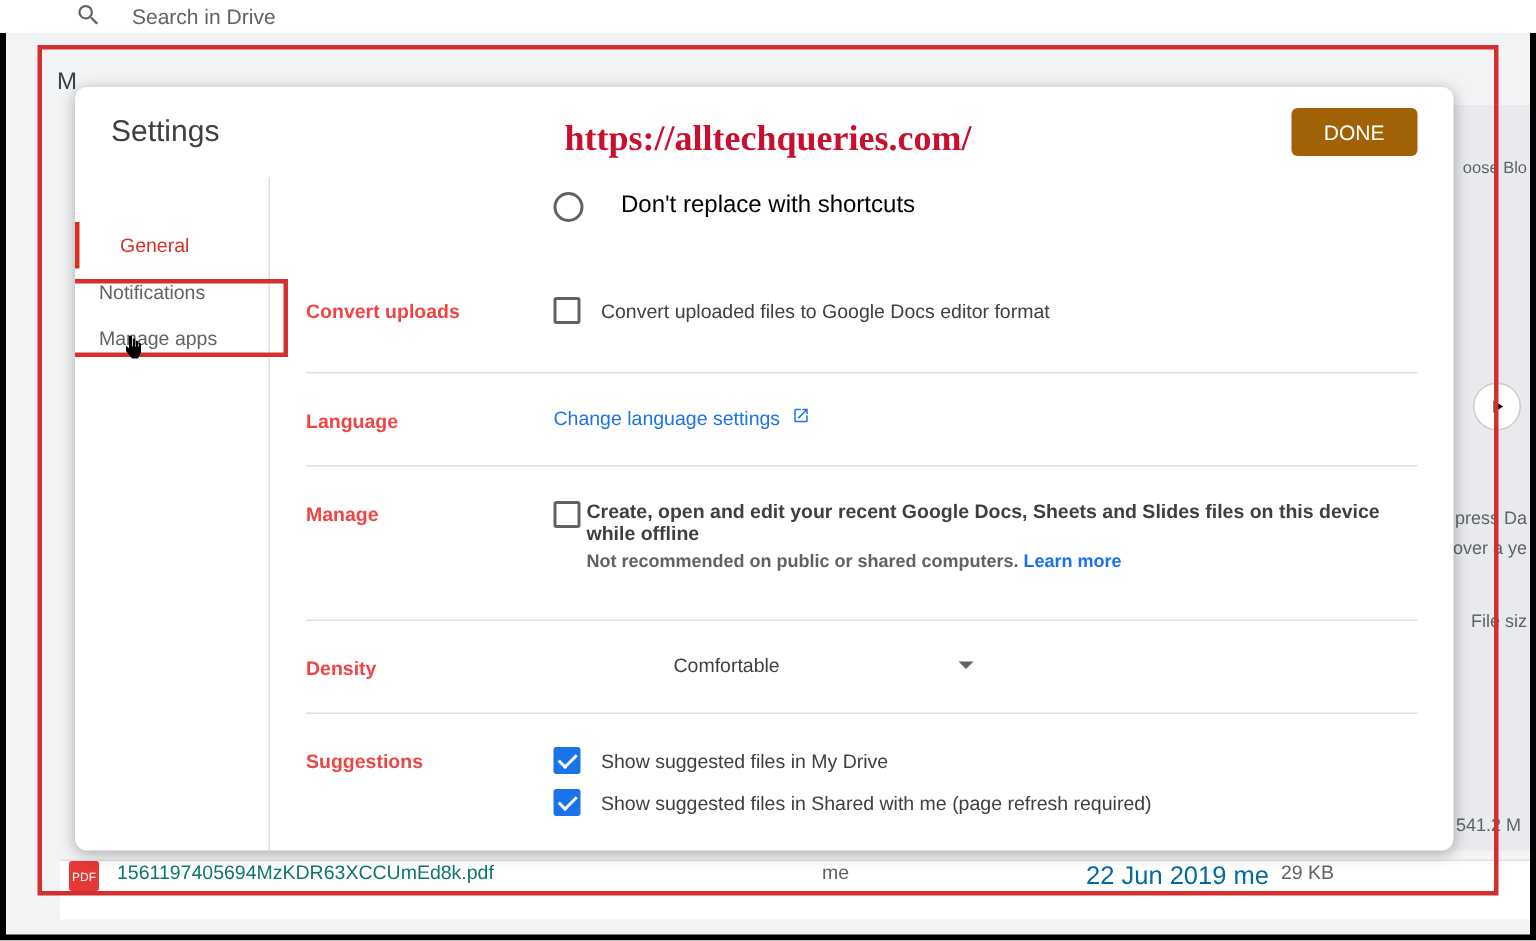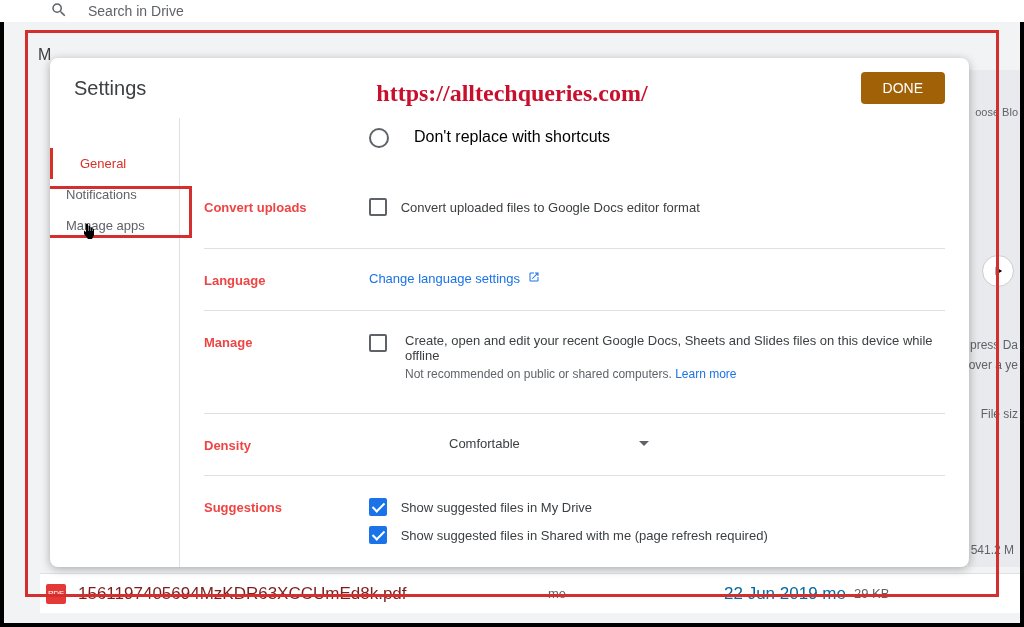--- a/index.html
+++ b/index.html
@@ -10,23 +10,23 @@
 .bg-search { position: absolute; top: 0; left: 0; right: 0; height: 22px; background: #fff; display: flex; align-items: center; padding-left: 50px; color: #5f6368; font-size: 14px; }
 .bg-search .sicon { margin-right: 20px; }
 
 .bg-right { position: absolute; top: 70px; right: 4px; width: 52px; bottom: 60px; background: #e8eaed; }
 .bg-right-text { position: absolute; top: 338px; right: 6px; font-size: 12px; color: #5f6368; }
 .bg-right-text2 { position: absolute; top: 358px; right: 6px; font-size: 12px; color: #5f6368; }
 .bg-right-play { position: absolute; top: 255px; right: 10px; width: 32px; height: 32px; background: #fff; border-radius: 50%; display: flex; align-items: center; justify-content: center; border: 1px solid #ccc; }
 .bg-right-misc1 { position: absolute; top: 106px; right: 6px; font-size: 11px; color: #5f6368; }
 .bg-right-filesize { position: absolute; top: 407px; right: 6px; font-size: 12px; color: #5f6368; }
 
-.bg-bottom { position: absolute; bottom: 14px; left: 40px; right: 4px; height: 40px; display: flex; align-items: center; background: #fff; border-top: 1px solid #e0e0e0; }
+.bg-bottom { position: absolute; bottom: 14px; left: 40px; right: 4px; height: 40px; display: flex; align-items: flex-start; background: #fff; border-top: 1px solid #e0e0e0; }
 .bg-bottom .pdf-icon { width: 20px; height: 20px; background: #e53935; border-radius: 2px; color: #fff; font-size: 8px; display: flex; align-items: center; justify-content: center; margin-left: 6px; margin-right: 12px; }
-.bg-bottom .fname { font-size: 17px; color: #7f1d1d; flex: 0 0 470px; }
+.bg-bottom .fname { font-size: 13px; color: #0f766e; flex: 0 0 470px; }
 .bg-bottom .owner { font-size: 13px; color: #5f6368; flex: 0 0 160px; }
 .bg-bottom .mdate { font-size: 17px; color: #0369a1; flex: 0 0 130px; margin-left: 16px; }
 .bg-bottom .fsize { font-size: 13px; color: #5f6368; }
 .bg-bottom-5412 { position: absolute; bottom: 70px; right: 10px; font-size: 12px; color: #5f6368; }
 
 .red-box { position: absolute; top: 30px; left: 25px; right: 25px; bottom: 30px; border: 3px solid #d32f2f; }
 
 .dialog { position: absolute; top: 58px; left: 50px; right: 55px; bottom: 60px; background: #fff; border-radius: 8px; box-shadow: 0 2px 10px rgba(0,0,0,0.3); overflow: hidden; }
 
 .dialog-header { height: 60px; display: flex; align-items: center; padding: 0 24px; }
@@ -153,21 +153,21 @@
             </span>
           </span>
         </div>
       </div>
 
       <div class="setting-row">
         <div class="setting-label">Manage</div>
         <div class="setting-value">
           <div class="cb-line" style="display:flex;align-items:flex-start;">
             <span class="checkbox" style="flex-shrink:0;margin-top:1px;"></span>
-            <div style="margin-left:18px;">
+            <div style="margin-left:4px;font-weight:bold;">
               <div>Create, open and edit your recent Google Docs, Sheets and Slides files on this device while offline</div>
               <div class="subtext">
                 <span>Not recommended on public or shared computers. </span><span class="link">Learn more</span>
               </div>
             </div>
           </div>
         </div>
       </div>
 
       <div class="setting-row">

